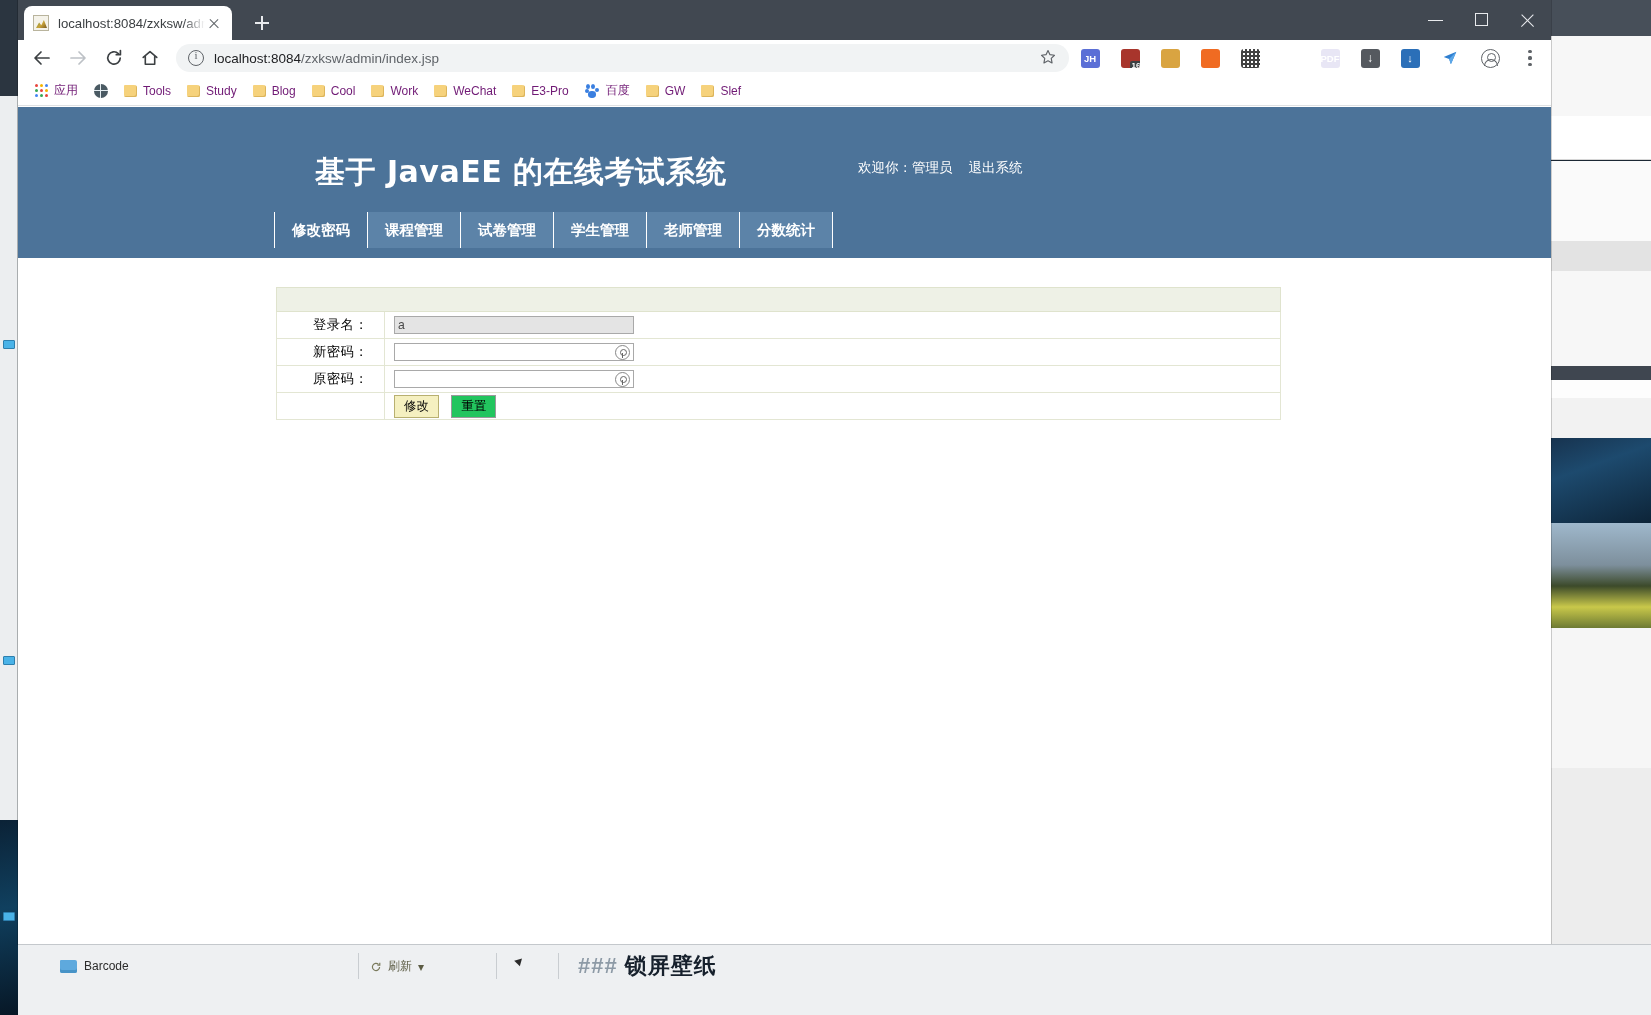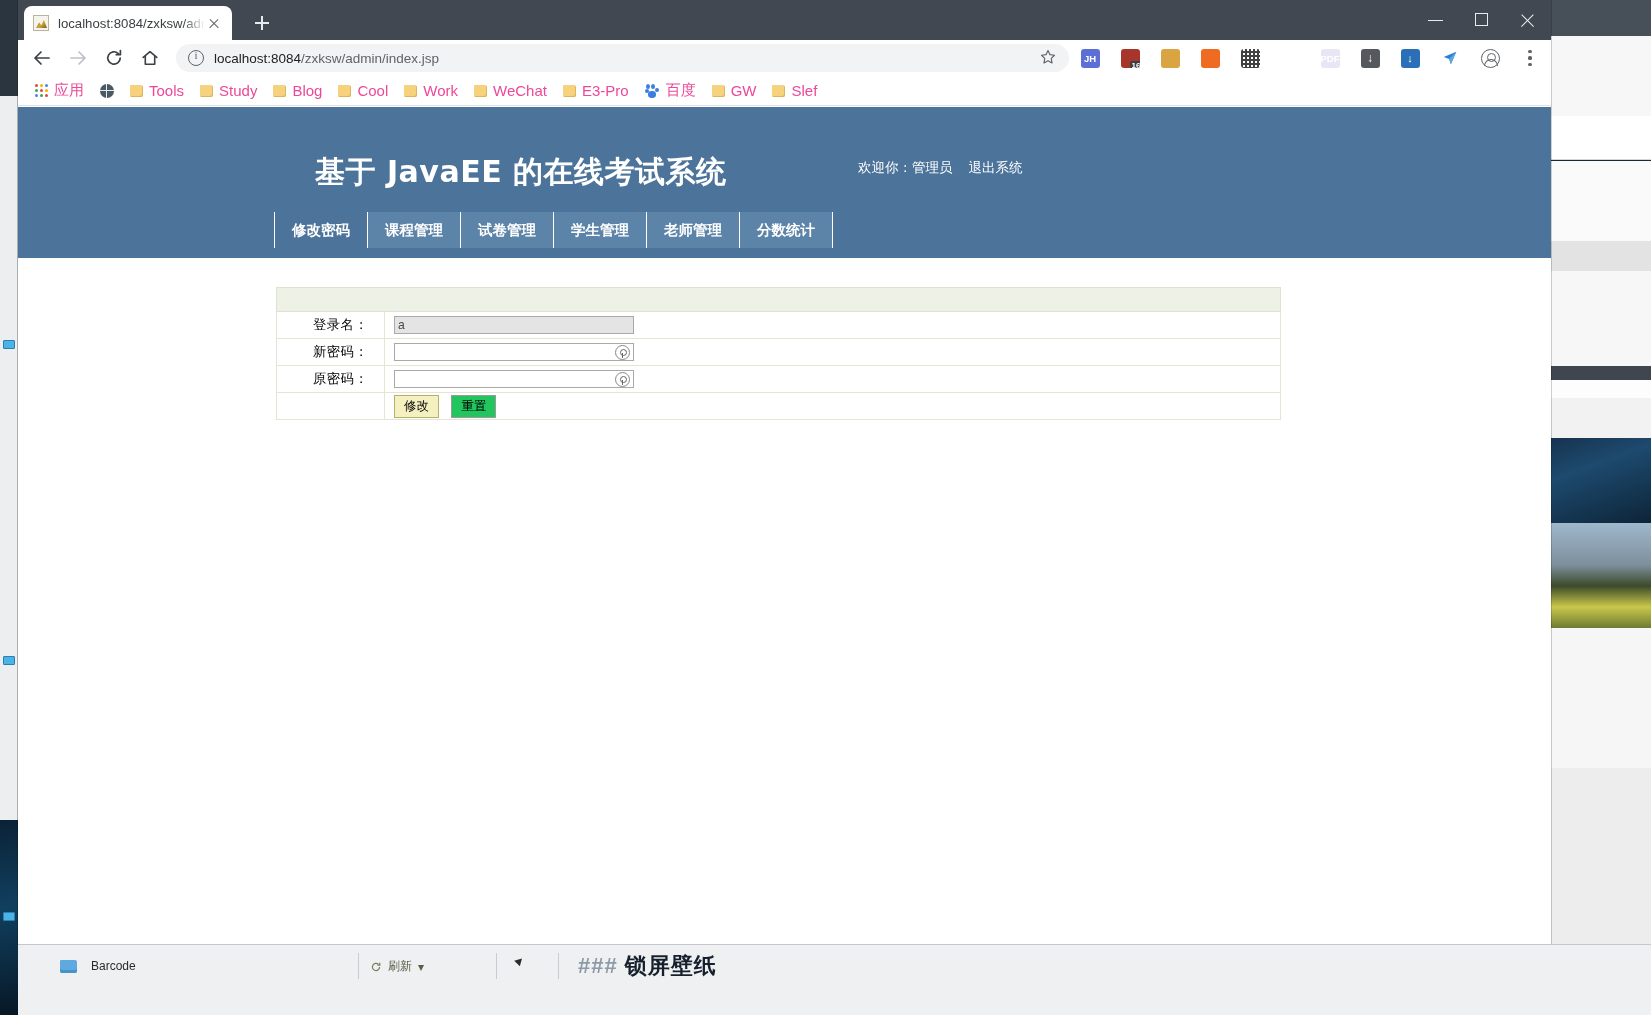--- a/index.html
+++ b/index.html
@@ -50,21 +50,21 @@
   #right-col { position: absolute; left: 1551px; top: 0; width: 100px; height: 1015px; }
   #right-bg-top { position:absolute; left:0; top:0; width:100px; height:36px; background:#474f59; }
 
   
   #bottom-bg {
     position: absolute; left: 18px; top: 944px; width: 1633px; height: 71px;
     background: #eef0f2;
     border-top: 1px solid #c4c8cc;
     overflow: hidden;
   }
-  #bottom-bg .bb-left { position:absolute; left:42px; top:14px; display:flex; align-items:center; gap:14px; }
+  #bottom-bg .bb-left { position:absolute; left:42px; top:14px; display:flex; align-items:center; gap:7px; }
   #bottom-bg .bb-folder {
     width: 17px; height: 13px; background:#5ea9dd; border-radius: 1px 2px 2px 2px;
     box-shadow: inset 0 -3px 0 #4793c7;
   }
   #bottom-bg .bb-label { font-size: 12px; color:#2b2b2b; }
   #bottom-bg .bb-mid { position:absolute; left:352px; top:13px; display:flex; align-items:center; gap:6px; font-size:12px; color:#5c5c45; }
   #bottom-bg .bb-title { position:absolute; left:560px; top:6px; font-size:22px; font-weight:bold; color:#16202c; letter-spacing:1px; }
   #bottom-bg .bb-hash { color:#8d9aa6; font-weight:bold; }
   #bottom-bg .bb-cursor { position:absolute; left:498px; top:12px; width:0;height:0;
      border-left:7px solid #2b2b2b; border-top:4px solid transparent; border-bottom:4px solid transparent;
@@ -187,21 +187,21 @@
   .avatarbtn .ring::after{content:"";position:absolute;left:2.5px;bottom:1px;width:12px;height:6px;border:1.4px solid #5f6368;border-bottom:none;border-radius:7px 7px 0 0;}
   .kebab { width:26px; height:26px; display:flex;flex-direction:column;align-items:center;justify-content:center;gap:3px;}
   .kebab i { width:3.2px;height:3.2px;border-radius:50%;background:#5f6368;display:block;}
 
   
   #bookmarks {
     height: 30px; background:#fff; display:flex; align-items:center; padding: 0 10px;
     border-bottom: 1px solid #dfe1e3; gap: 2px;
   }
   .bm { display:flex; align-items:center; gap:6px; padding: 3px 7px; border-radius:4px; white-space:nowrap; }
-  .bm .lbl { font-size: 15px; color:#ec4899; }
+  .bm .lbl { font-size: 12px; color:#701a75; }
   .appsgrid { display:grid; grid-template-columns:repeat(3,3px); grid-template-rows:repeat(3,3px); gap:2px; }
   .appsgrid i { width:3px;height:3px;border-radius:50%; display:block; }
   .folder {
     width:13px;height:12px; background:#f6d27c; border-radius:1px 3px 2px 2px; position:relative;
     box-shadow: inset -1px -1px 0 #dcb55c;
   }
   .globe { width:14px;height:14px;border-radius:50%;background:#4a5a63; position:relative; }
   .globe::before{content:"";position:absolute;left:0;top:6px;width:14px;height:1.4px;background:#e6eef2;}
   .globe::after{content:"";position:absolute;left:6px;top:0;width:1.4px;height:14px;background:#e6eef2;}
   .baidu { width:15px;height:14px; position:relative; }

